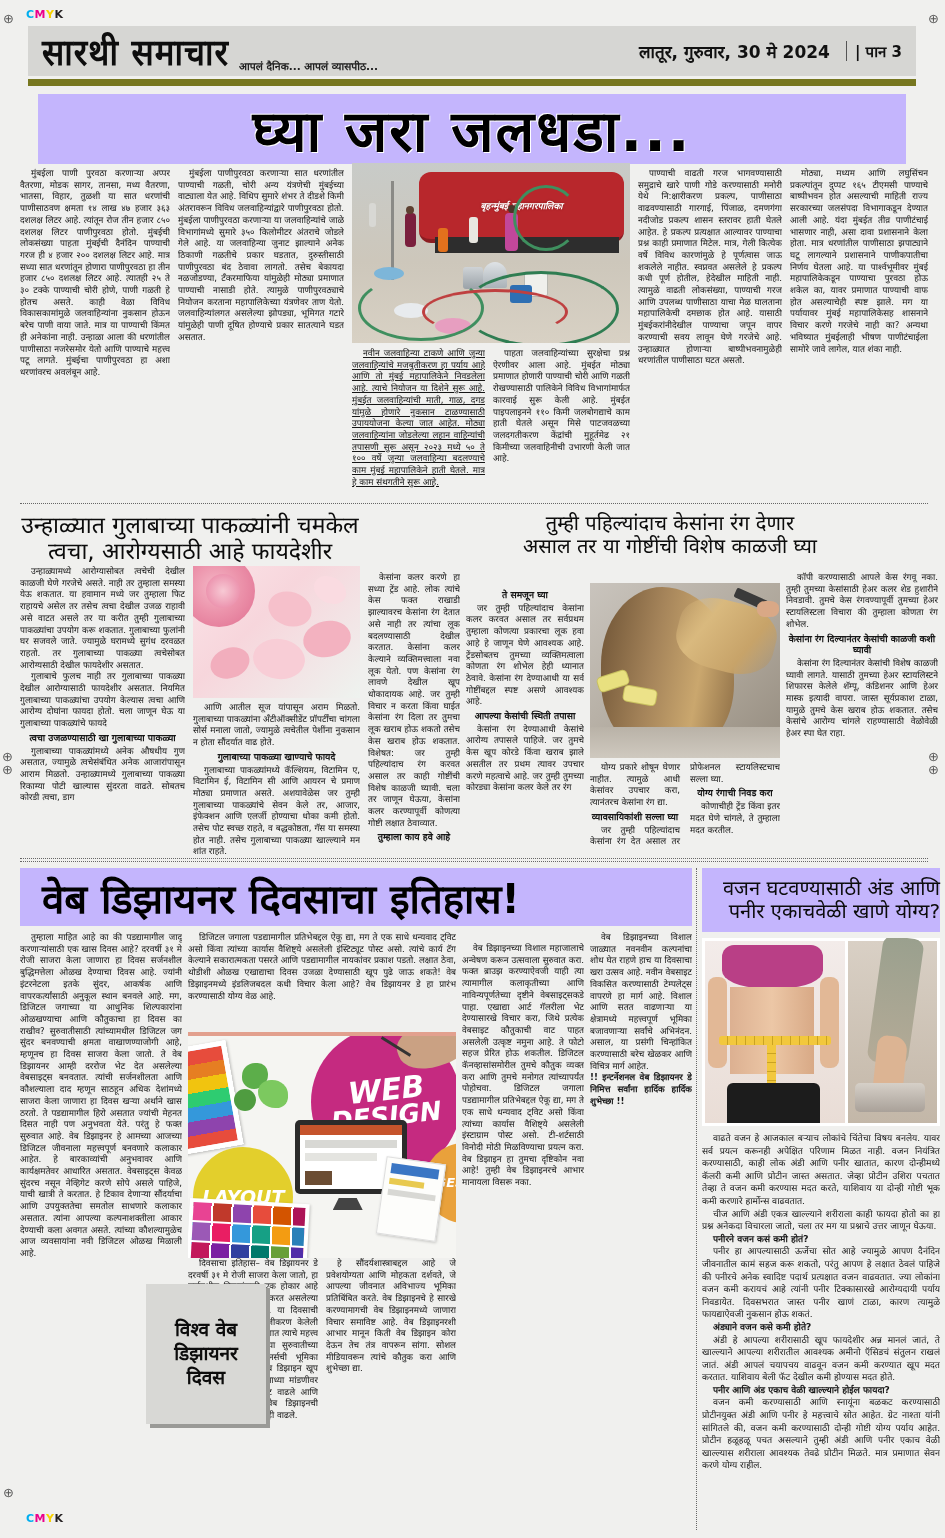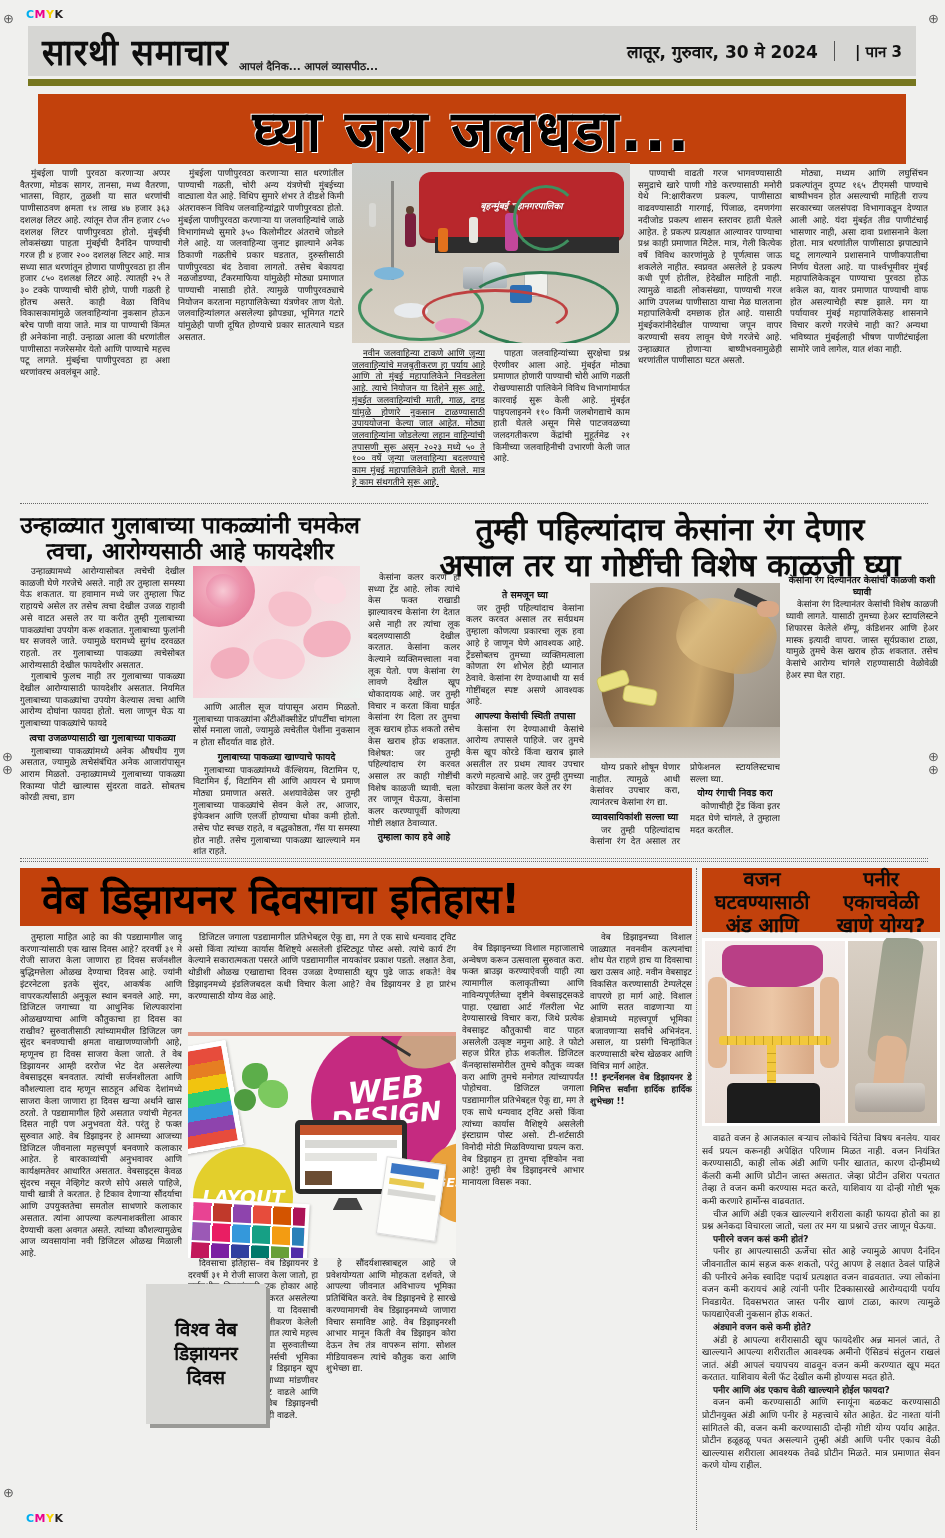--- a/index.html
+++ b/index.html
@@ -7,27 +7,27 @@
   .abs{position:absolute;}
   
   .reg{color:#5a5a5a;font-size:13px;line-height:1;}
   .cmyk{font-size:11px;font-weight:bold;letter-spacing:.5px;}
   .cmyk .c{color:#00aeef}.cmyk .m{color:#ec008c}.cmyk .y{color:#f7d000}.cmyk .k{color:#231f20}
   
   .masthead{left:28px;top:26px;width:888px;height:50px;background:#d6d6d3;display:flex;align-items:center;padding:0 14px;box-sizing:border-box;}
   .mast-title{font-size:33px;font-weight:800;color:#0d0d0d;letter-spacing:1px;transform:scaleY(1.1);}
   .mast-tag{font-size:10.5px;font-weight:bold;color:#222;margin-left:10px;margin-top:30px;}
   .mast-date{margin-left:auto;font-size:17px;font-weight:800;color:#111;}
-  .mast-page{font-size:15px;font-weight:800;color:#111;margin-left:16px;border-left:1px solid #555;padding-left:20px;}
+  .mast-page{font-size:15px;font-weight:800;color:#111;margin-left:16px;border-left:1px solid #555;padding-left:8px;}
   .rule-olive{left:28px;top:79px;width:888px;height:7px;background:#77771f;}
   
-  .band{background:#c2410c;}
+  .band{background:#c4b5fd;}
   .lead-head{left:38px;top:94px;width:868px;height:70px;display:flex;align-items:center;justify-content:center;}
   .lead-head .t{font-size:57px;font-weight:800;color:#000;text-shadow:1px 1px 0 #fff,-1px -1px 0 #fff;letter-spacing:2px;}
-  .sec-head{font-weight:700;color:#0b0b0b;text-align:center;line-height:1.15;}
+  .sec-head{font-weight:400;color:#0b0b0b;text-align:center;line-height:1.15;}
   
   .col{font-size:8.7px;line-height:11.7px;text-align:justify;color:#151515;overflow:hidden;}
   .col p{margin:0;text-indent:11px;}
   .sub{font-weight:bold;text-align:center;font-size:9.2px;margin:2px 0;text-indent:0 !important;}
   .dotted-h{border-top:1.5px dotted #666;}
   .dotted-v{border-left:1.5px dotted #666;}
   
   .photo{overflow:hidden;}
   
   .graybox{background:#d8d8d5;box-shadow:4px 4px 0 #9a9a97;display:flex;align-items:center;justify-content:center;text-align:center;font-weight:800;font-size:19px;line-height:1.25;color:#0c0c0c;padding:6px;box-sizing:border-box;}
@@ -123,21 +123,21 @@
     <div class="abs" style="left:36%;top:55%;width:52px;height:40px;background:#f8cdd6;border-radius:50%;transform:rotate(8deg);"></div>
     <div class="abs" style="left:10%;top:62%;width:40px;height:30px;background:#f2aebd;border-radius:50%;transform:rotate(-20deg);"></div>
     <div class="abs" style="left:72%;top:8%;width:34px;height:26px;background:#fadbe1;border-radius:50%;transform:rotate(30deg);"></div>
   </div>
   <div class="abs col" style="left:193px;top:702px;width:167px;height:156px;">
     <p>आणि आतील सूज यांपासून अराम मिळतो. गुलाबाच्या पाकळ्यांना अँटीऑक्सीडेंट प्रॉपर्टींचा चांगला सोर्स मनाला जातो, ज्यामुळे त्वचेतील पेशींना नुकसान न होता सौंदर्यात वाढ होते.</p>
     <div class="sub">गुलाबाच्या पाकळ्या खाण्याचे फायदे</div>
     <p>गुलाबाच्या पाकळ्यांमध्ये कॅल्शियम, विटामिन ए, विटामिन ई, विटामिन सी आणि आयरन चे प्रमाण मोठ्या प्रमाणात असते. अशयावेळेस जर तुम्ही गुलाबाच्या पाकळ्यांचे सेवन केले तर, आजार, इंफेक्शन आणि एलर्जी होण्याचा धोका कमी होतो. तसेच पोट स्वच्छ राहते, व बद्धकोष्ठता, गॅस या समस्या होत नाही. तसेच गुलाबाच्या पाकळ्या खाल्ल्याने मन शांत राहते.</p>
   </div>
 
-  <div class="abs sec-head" style="left:400px;top:512px;width:540px;font-size:31px;">
+  <div class="abs sec-head" style="left:400px;top:512px;width:540px;font-size:20px;">
     <div>तुम्ही पहिल्यांदाच केसांना रंग देणार</div>
     <div>असाल तर या गोष्टींची विशेष काळजी घ्या</div>
   </div>
   <div class="abs col" style="left:368px;top:572px;width:92px;height:286px;">
     <p>केसांना कलर करणे हा सध्या ट्रेंड आहे. लोक त्यांचे केस फक्त राखाडी झाल्यावरच केसांना रंग देतात असे नाही तर त्यांचा लूक बदलण्यासाठी देखील करतात. केसांना कलर केल्याने व्यक्तिमत्त्वाला नवा लूक येतो. पण केसांना रंग लावणे देखील खूप धोकादायक आहे. जर तुम्ही विचार न करता किंवा घाईत केसांना रंग दिला तर तुमचा लूक खराब होऊ शकतो तसेच केस खराब होऊ शकतात. विशेषत: जर तुम्ही पहिल्यांदाच रंग करवत असाल तर काही गोष्टींची विशेष काळजी घ्यावी. चला तर जाणून घेऊया, केसांना कलर करण्यापूर्वी कोणत्या गोष्टी लक्षात ठेवाव्यात.</p>
     <div class="sub">तुम्हाला काय हवे आहे</div>
   </div>
   <div class="abs col" style="left:466px;top:572px;width:118px;height:286px;margin-top:15px;">
     <div class="sub">ते समजून घ्या</div>
     <p>जर तुम्ही पहिल्यांदाच केसांना कलर करवत असाल तर सर्वप्रथम तुम्हाला कोणत्या प्रकारचा लूक हवा आहे हे जाणून घेणे आवश्यक आहे. ट्रेंडसोबतच तुमच्या व्यक्तिमत्वाला कोणता रंग शोभेल हेही ध्यानात ठेवावे. केसांना रंग देण्याआधी या सर्व गोष्टींबद्दल स्पष्ट असणे आवश्यक आहे.</p>
@@ -155,20 +155,21 @@
     <div class="abs" style="left:0;bottom:0;width:100%;height:18%;background:linear-gradient(#b9b2a7,#cfc9bf);"></div>
   </div>
   <div class="abs col" style="left:590px;top:762px;width:190px;height:96px;column-count:2;column-gap:10px;">
     <p>योग्य प्रकारे शोषून घेणार नाहीत. त्यामुळे आधी केसांवर उपचार करा, त्यानंतरच केसांना रंग द्या.</p>
     <div class="sub">व्यावसायिकांशी सल्ला घ्या</div>
     <p>जर तुम्ही पहिल्यांदाच केसांना रंग देत असाल तर प्रोफेशनल स्टायलिस्टचाच सल्ला घ्या.</p>
     <div class="sub">योग्य रंगाची निवड करा</div>
     <p>कोणाचीही ट्रेंड किंवा इतर मदत घेणे चांगले, ते तुम्हाला मदत करतील.</p>
   </div>
   <div class="abs col" style="left:786px;top:572px;width:152px;height:286px;">
+    <p>कॉपी करण्यासाठी आपले केस रंगवू नका. तुम्ही तुमच्या केसांसाठी हेअर कलर शेड हुशारीने निवडावी. तुमचे केस रंगवण्यापूर्वी तुमच्या हेअर स्टायलिस्टला विचारा की तुम्हाला कोणता रंग शोभेल.</p>
     <div class="sub">केसांना रंग दिल्यानंतर केसांची काळजी कशी घ्यावी</div>
     <p>केसांना रंग दिल्यानंतर केसांची विशेष काळजी घ्यावी लागते. यासाठी तुमच्या हेअर स्टायलिस्टने शिफारस केलेले शॅम्पू, कंडिशनर आणि हेअर मास्क इत्यादी वापरा. जास्त सूर्यप्रकाश टाळा, यामुळे तुमचे केस खराब होऊ शकतात. तसेच केसांचे आरोग्य चांगले राहण्यासाठी वेळोवेळी हेअर स्पा घेत राहा.</p>
   </div>
 
   <div class="abs dotted-h" style="left:20px;top:858px;width:908px;border-top-style:dotted;"></div>
   <div class="abs dotted-h" style="left:20px;top:861px;width:908px;"></div>
 
   <div class="abs band" style="left:20px;top:868px;width:672px;height:58px;display:flex;align-items:center;padding-left:22px;box-sizing:border-box;">
     <span style="font-size:40px;font-weight:800;color:#000;">वेब डिझायनर दिवसाचा इतिहास!</span>
   </div>
@@ -232,21 +233,21 @@
     <p>वेब डिझाइनच्या विशाल जाळ्यात नवनवीन कल्पनांचा शोध घेत राहणे हाच या दिवसाचा खरा उत्सव आहे. नवीन वेबसाइट विकसित करण्यासाठी टेम्पलेट्स वापरणे हा मार्ग आहे. विशाल आणि सतत वाढणाऱ्या या क्षेत्रामध्ये महत्त्वपूर्ण भूमिका बजावणाऱ्या सर्वांचे अभिनंदन. असाल, या प्रसंगी चिन्हांकित करण्यासाठी बरेच खेळकर आणि विचित्र मार्ग आहेत.</p>
     <p style="font-weight:bold;text-indent:0;">!! इन्टर्नेशनल वेब डिझायनर डे निमित्त सर्वांना हार्दिक हार्दिक शुभेच्छा !!</p>
   </div>
 
   <div class="abs graybox" style="left:146px;top:1284px;width:120px;height:140px;">
     <span>विश्व वेब डिझायनर दिवस</span>
   </div>
 
   <div class="abs dotted-v" style="left:696px;top:868px;height:662px;"></div>
 
-  <div class="abs band sec-head" style="left:702px;top:868px;width:238px;height:64px;display:flex;flex-direction:row;align-items:flex-start;justify-content:center;font-size:20px;">
+  <div class="abs band sec-head" style="left:702px;top:868px;width:238px;height:64px;display:flex;flex-direction:column;align-items:flex-end;justify-content:center;font-size:20px;">
     <div>वजन घटवण्यासाठी अंड आणि</div>
     <div>पनीर एकाचवेळी खाणे योग्य?</div>
   </div>
 
   <div class="abs photo" style="left:702px;top:938px;width:238px;height:188px;background:#fff;padding:3px;box-sizing:border-box;">
     <div class="abs" style="left:3px;top:3px;width:140px;height:182px;background:linear-gradient(#f3ecea,#e9ddd6);">
       <div class="abs" style="left:12%;top:2%;width:72%;height:24%;background:#b93f86;border-radius:12px 12px 40% 40%;"></div>
       <div class="abs" style="left:18%;top:25%;width:60%;height:48%;background:linear-gradient(90deg,#dcb091,#ecc7a6 50%,#d8a986);"></div>
       <div class="abs" style="left:2%;top:20%;width:14%;height:50%;background:#e2b896;border-radius:8px;"></div>
       <div class="abs" style="left:82%;top:20%;width:14%;height:50%;background:#e2b896;border-radius:8px;"></div>

